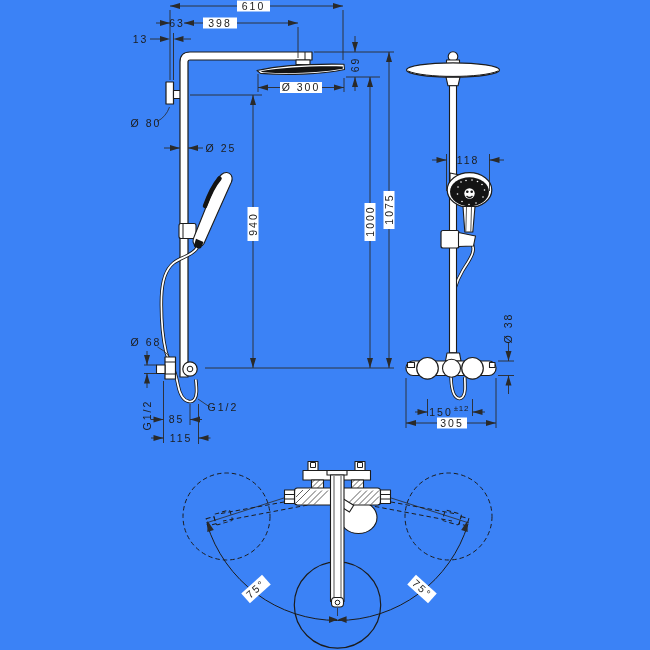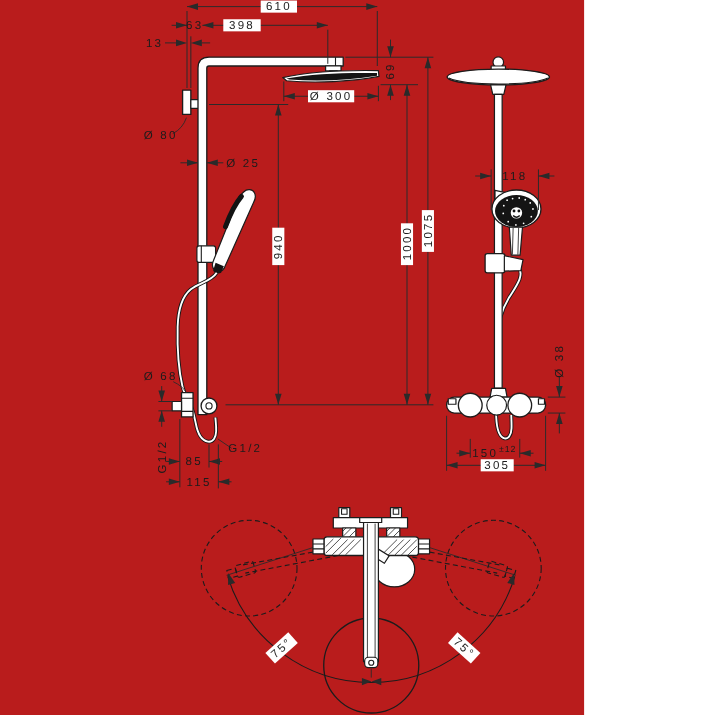--- a/index.html
+++ b/index.html
@@ -1,16 +1,16 @@
 <!DOCTYPE html>
 <html><head>
 <meta charset="utf-8">
 <style>
   html,body { margin:0; padding:0; background:#ffffff; }
-  .stage { position:relative; width:531px; height:650px; background:#b91c1c; overflow:hidden; }
+  .stage { position:relative; width:650px; height:650px; background:#3b82f6; overflow:hidden; }
   svg { display:block; }
   .ln1 { fill:none; stroke:#1c1c1c; stroke-width:1; stroke-linejoin:round; }
   .fw  { fill:#ffffff; stroke:#1c1c1c; stroke-width:1.2; stroke-linejoin:round; }
   .fw1 { fill:#ffffff; stroke:#1c1c1c; stroke-width:1.1; stroke-linejoin:round; }
   .dk  { fill:#141414; stroke:none; }
   
   .dm  { fill:none; stroke:#2a2a2a; stroke-width:0.9; }
   .ar  { fill:#2a2a2a; stroke:none; }
   .bg  { fill:#ffffff; stroke:none; }
   .dsh { fill:none; stroke:#1c1c1c; stroke-width:1; stroke-dasharray:4.5 3; }

